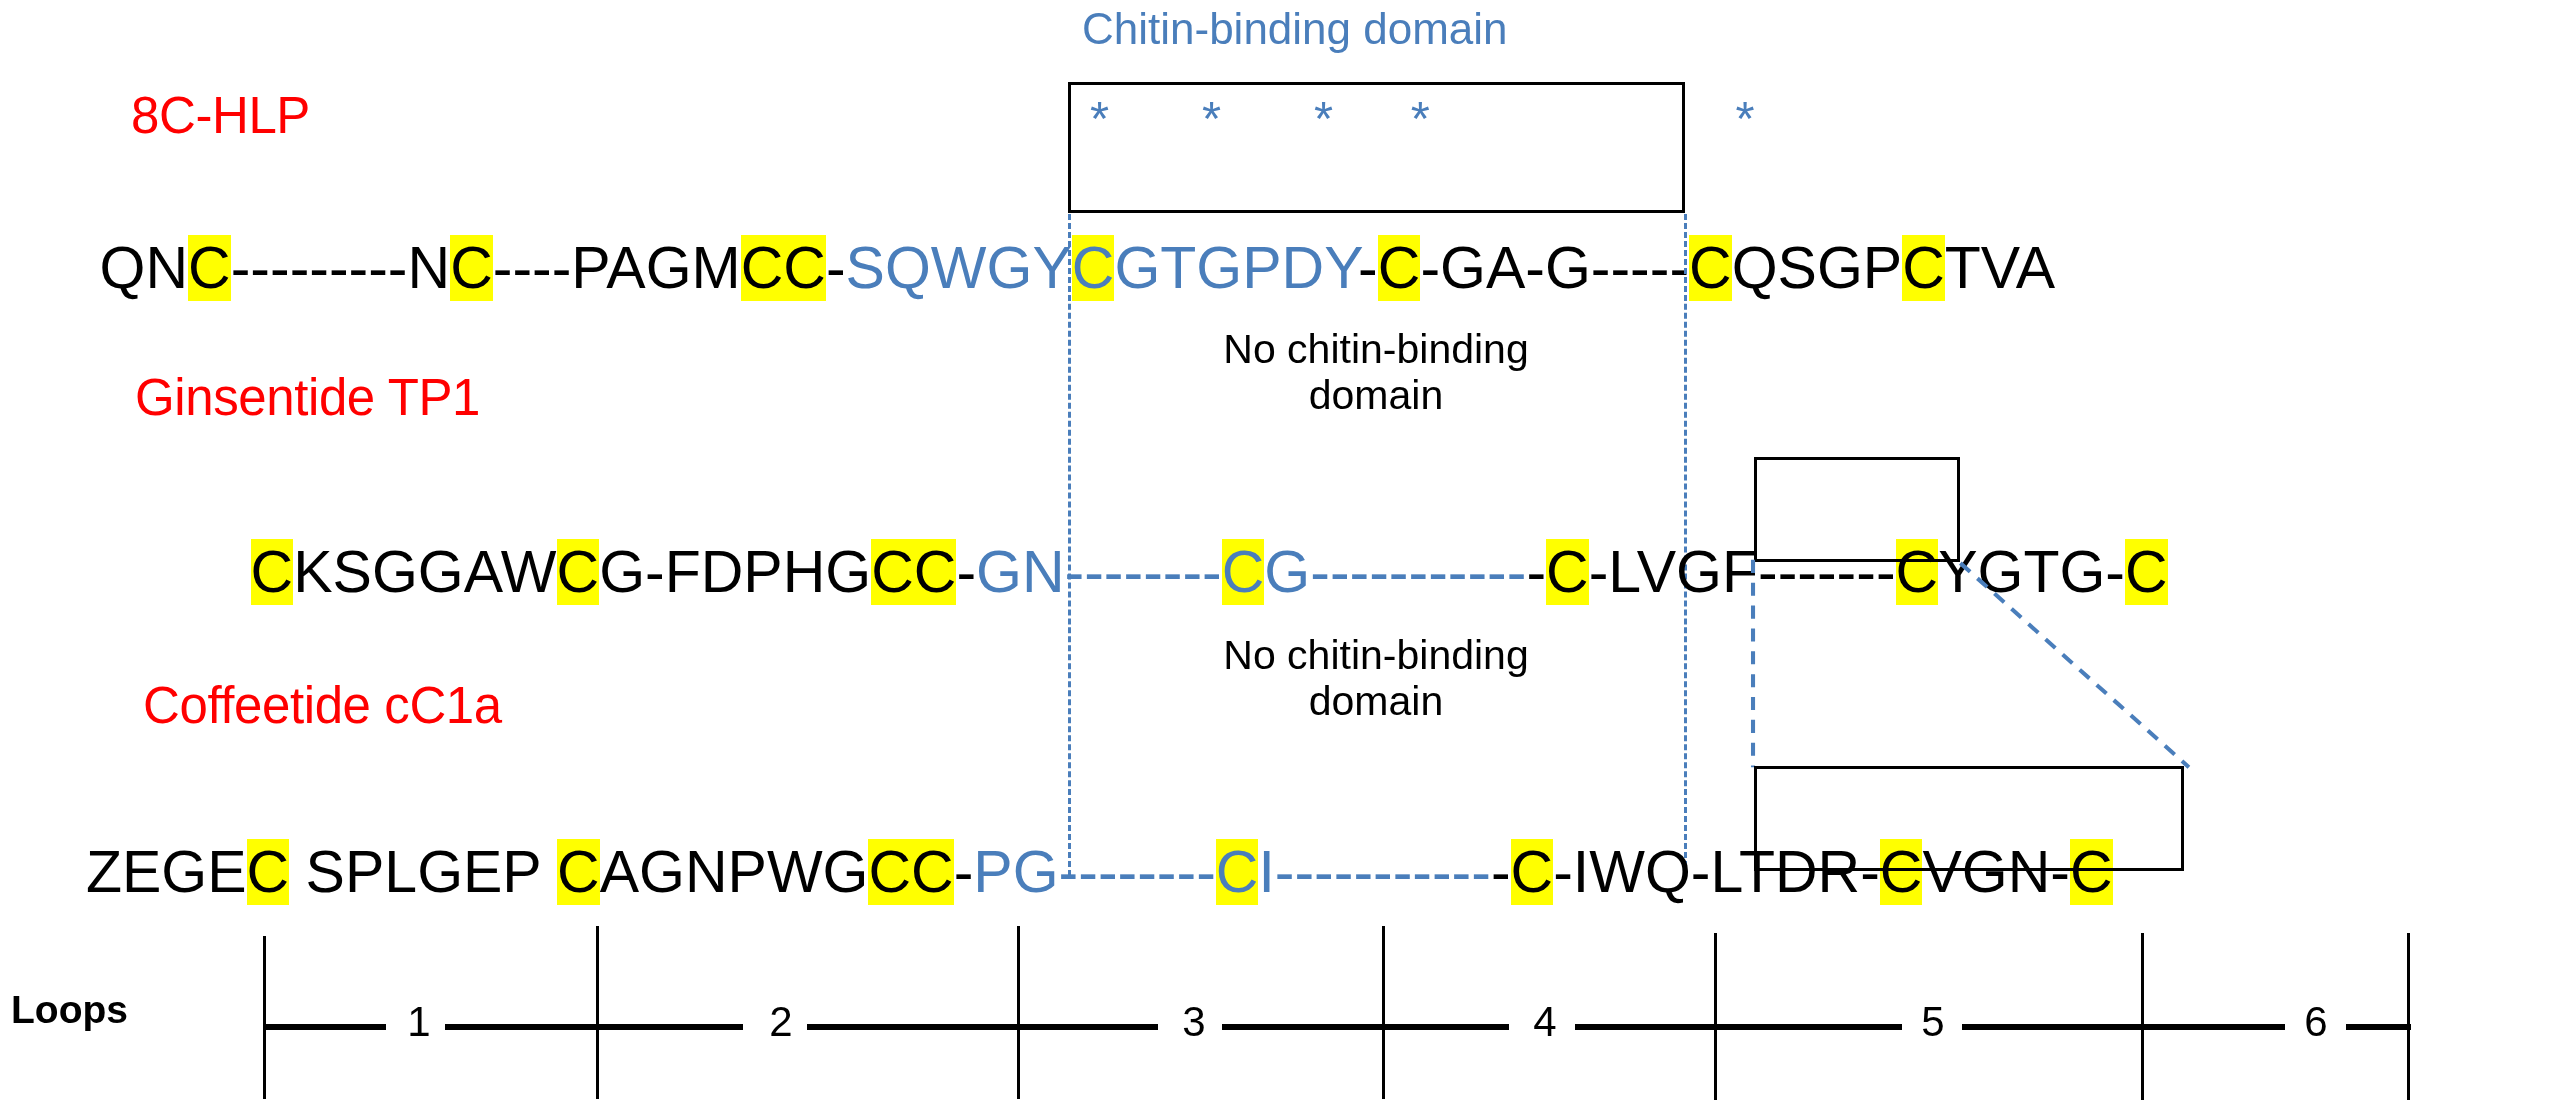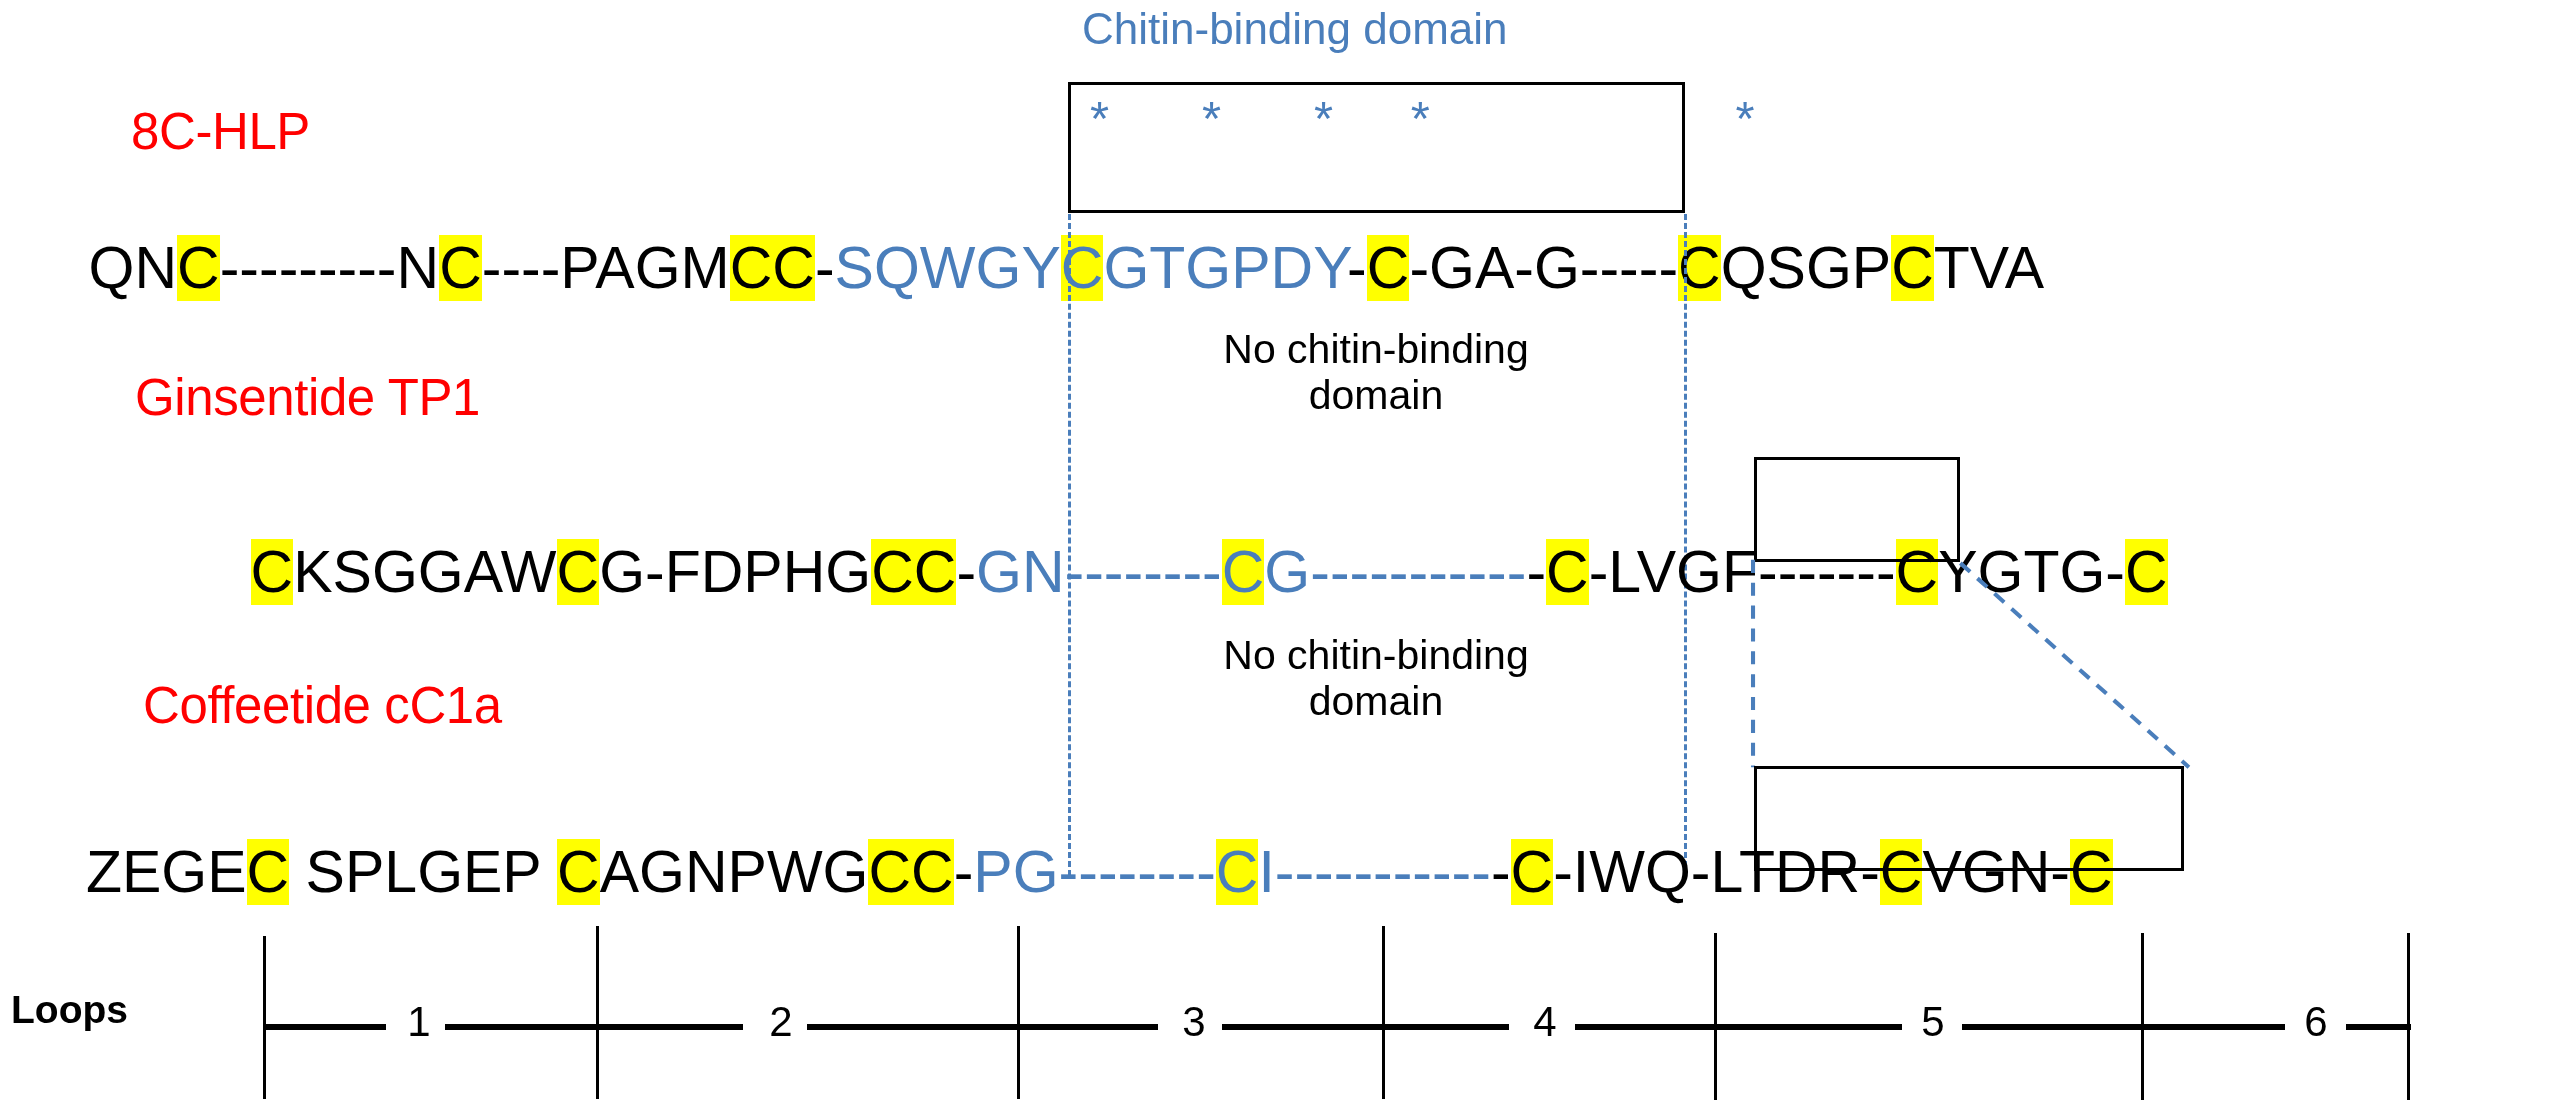--- a/index.html
+++ b/index.html
@@ -122,27 +122,27 @@
     white-space: nowrap;
   }
 </style>
 </head>
 <body>
 
 <div class="canvas">
 
   <div class="abs cbd-label" style="left:1082px; top:6.5px;">Chitin-binding domain</div>
 
-  <div class="abs rowname" style="left:131px; top:106px;">8C-HLP</div>
+  <div class="abs rowname" style="left:131px; top:90px;">8C-HLP</div>
 
   <div class="abs box" style="left:1068px; top:82px; width:617px; height:131px;"></div>
 
   <div class="abs stars" style="left:1090px; top:94px; letter-spacing:1.6px;">*      *      *     *                    *</div>
 
-  <div class="abs seq" style="left:23px; top:180px;">
+  <div class="abs seq" style="left:34px; top:180px;">
     <span>QN</span><span class="hl">C</span><span>---------N</span><span class="hl">C</span><span>----PAGM</span><span class="hl">CC</span><span>-</span><span class="blue">SQWGY</span><span class="bluehl">C</span><span class="blue">GTGPDY</span><span>-</span><span class="hl">C</span><span>-GA-G-----</span><span class="hl">C</span><span>QSGP</span><span class="hl">C</span><span>TVA</span>
   </div>
 
   <div class="abs vdash" style="left:1068px; top:214px; height:662px;"></div>
   <div class="abs vdash" style="left:1684px; top:214px; height:662px;"></div>
 
   <div class="abs rowname" style="left:135px; top:372px;">Ginsentide TP1</div>
 
   <div class="abs nocbd" style="left:1090px; top:327px; width:572px;">No chitin-binding
 domain</div>

